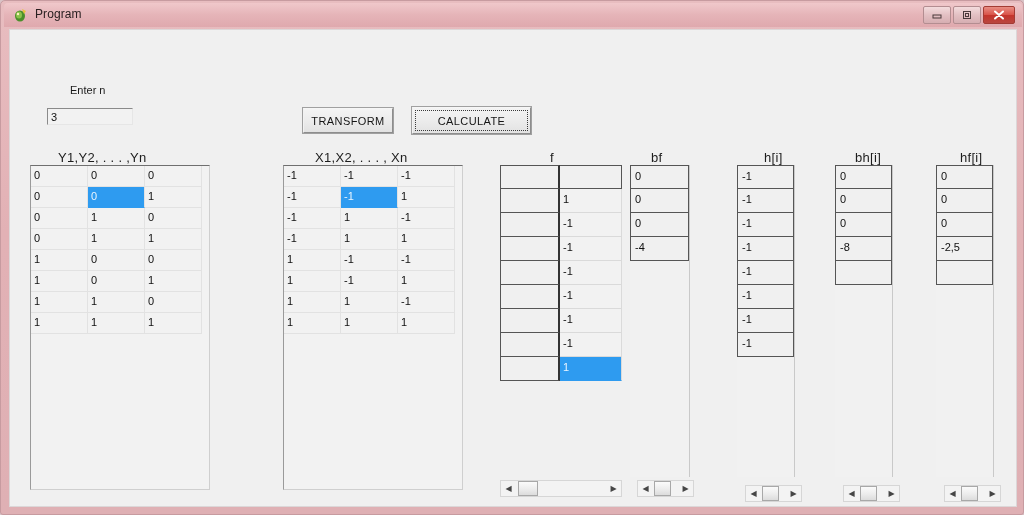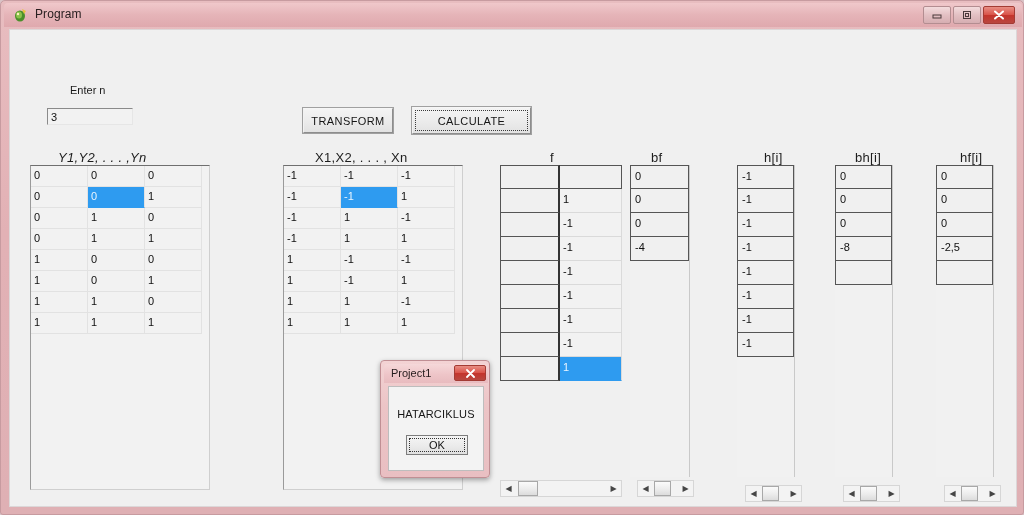--- a/index.html
+++ b/index.html
@@ -243,21 +243,21 @@
     <input class="enter-n-input" value="3" style="">
 
     <div class="btn" id="btn-transform">
       <span>TRANSFORM</span>
     </div>
     <div class="btn" id="btn-calculate">
       <span class="focusring"></span>
       <span>CALCULATE</span>
     </div>
 
-    <div class="sec-label" style="left:48px;top:120px;font-style:italic;">Y1,Y2, . . . ,Yn</div>
+    <div class="sec-label" style="left:48px;top:120px;">Y1,Y2, . . . ,Yn</div>
     <div class="sec-label" style="left:305px;top:120px;">X1,X2, . . . , Xn</div>
     <div class="sec-label" style="left:540px;top:120px;">f</div>
     <div class="sec-label" style="left:641px;top:120px;">bf</div>
     <div class="sec-label" style="left:754px;top:120px;">h[i]</div>
     <div class="sec-label" style="left:845px;top:120px;">bh[i]</div>
     <div class="sec-label" style="left:950px;top:120px;">hf[i]</div>
 
     <div class="grid" id="grid-y" style="left:20px;top:135px;width:180px;height:325px;">
         <div class="grow">
           <div class="gcell" style="width: 57px;">0</div>
@@ -490,32 +490,15 @@
       <div class="sb-arrow">▶</div>
     </div>
     <div class="hscroll" style="left:934px;top:455px;width:57px;">
       <div class="sb-arrow">◀</div>
       <div class="sb-track">
           <div class="sb-thumb" style="left:1px;width:17px;"></div>
         </div>
       <div class="sb-arrow">▶</div>
     </div>
 
-    <div class="dialog">
-      <div class="dlg-title">
-        <span class="dlg-title-text">Project1</span>
-        <div class="dlg-close">
-          <svg width="11" height="9" viewBox="0 0 11 9">
-              <path d="M2 1 L9 8 M9 1 L2 8" stroke="#fff" stroke-width="1.8" stroke-linecap="round"></path>
-            </svg>
-        </div>
-      </div>
-      <div class="dlg-body">
-        <div class="dlg-msg">HATARCIKLUS</div>
-        <div class="dlg-ok">
-          <span class="focusring"></span>
-          <span>OK</span>
-        </div>
-      </div>
-    </div>
 
   </div>
 </div>
 
 </body></html>

